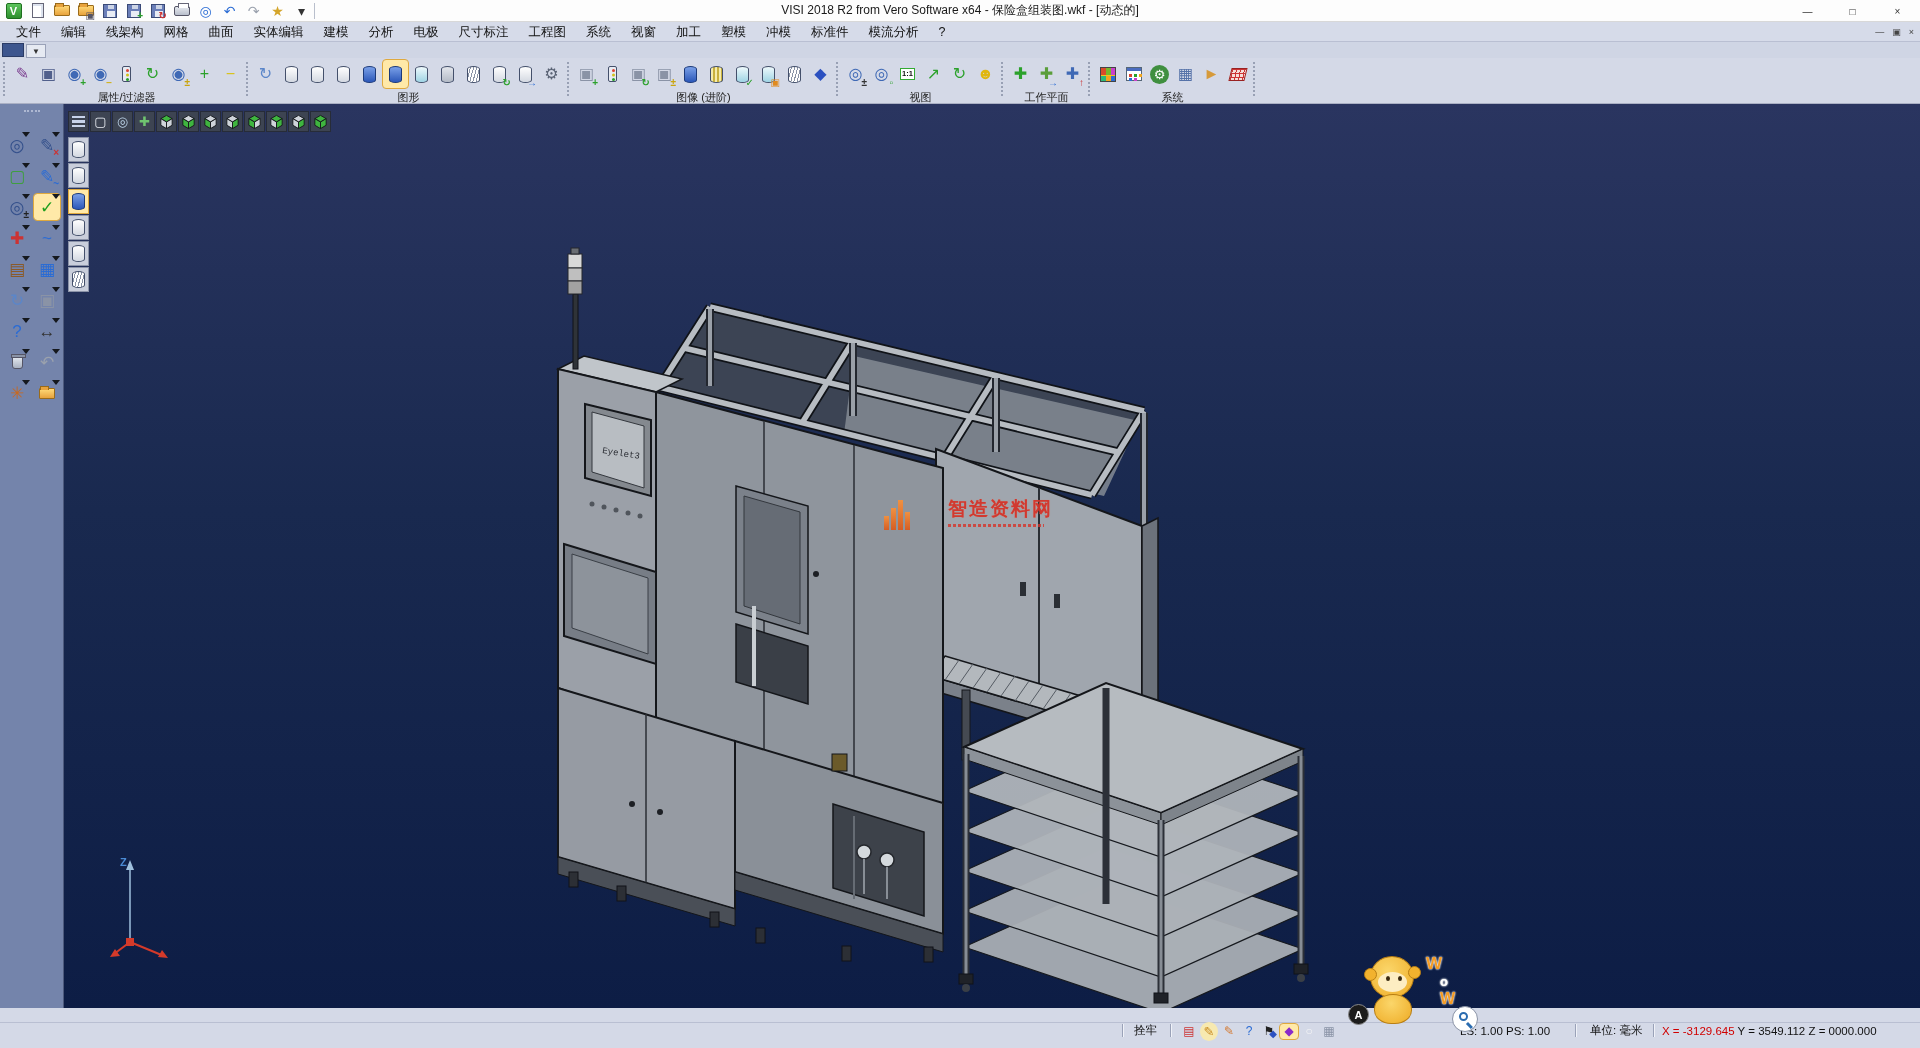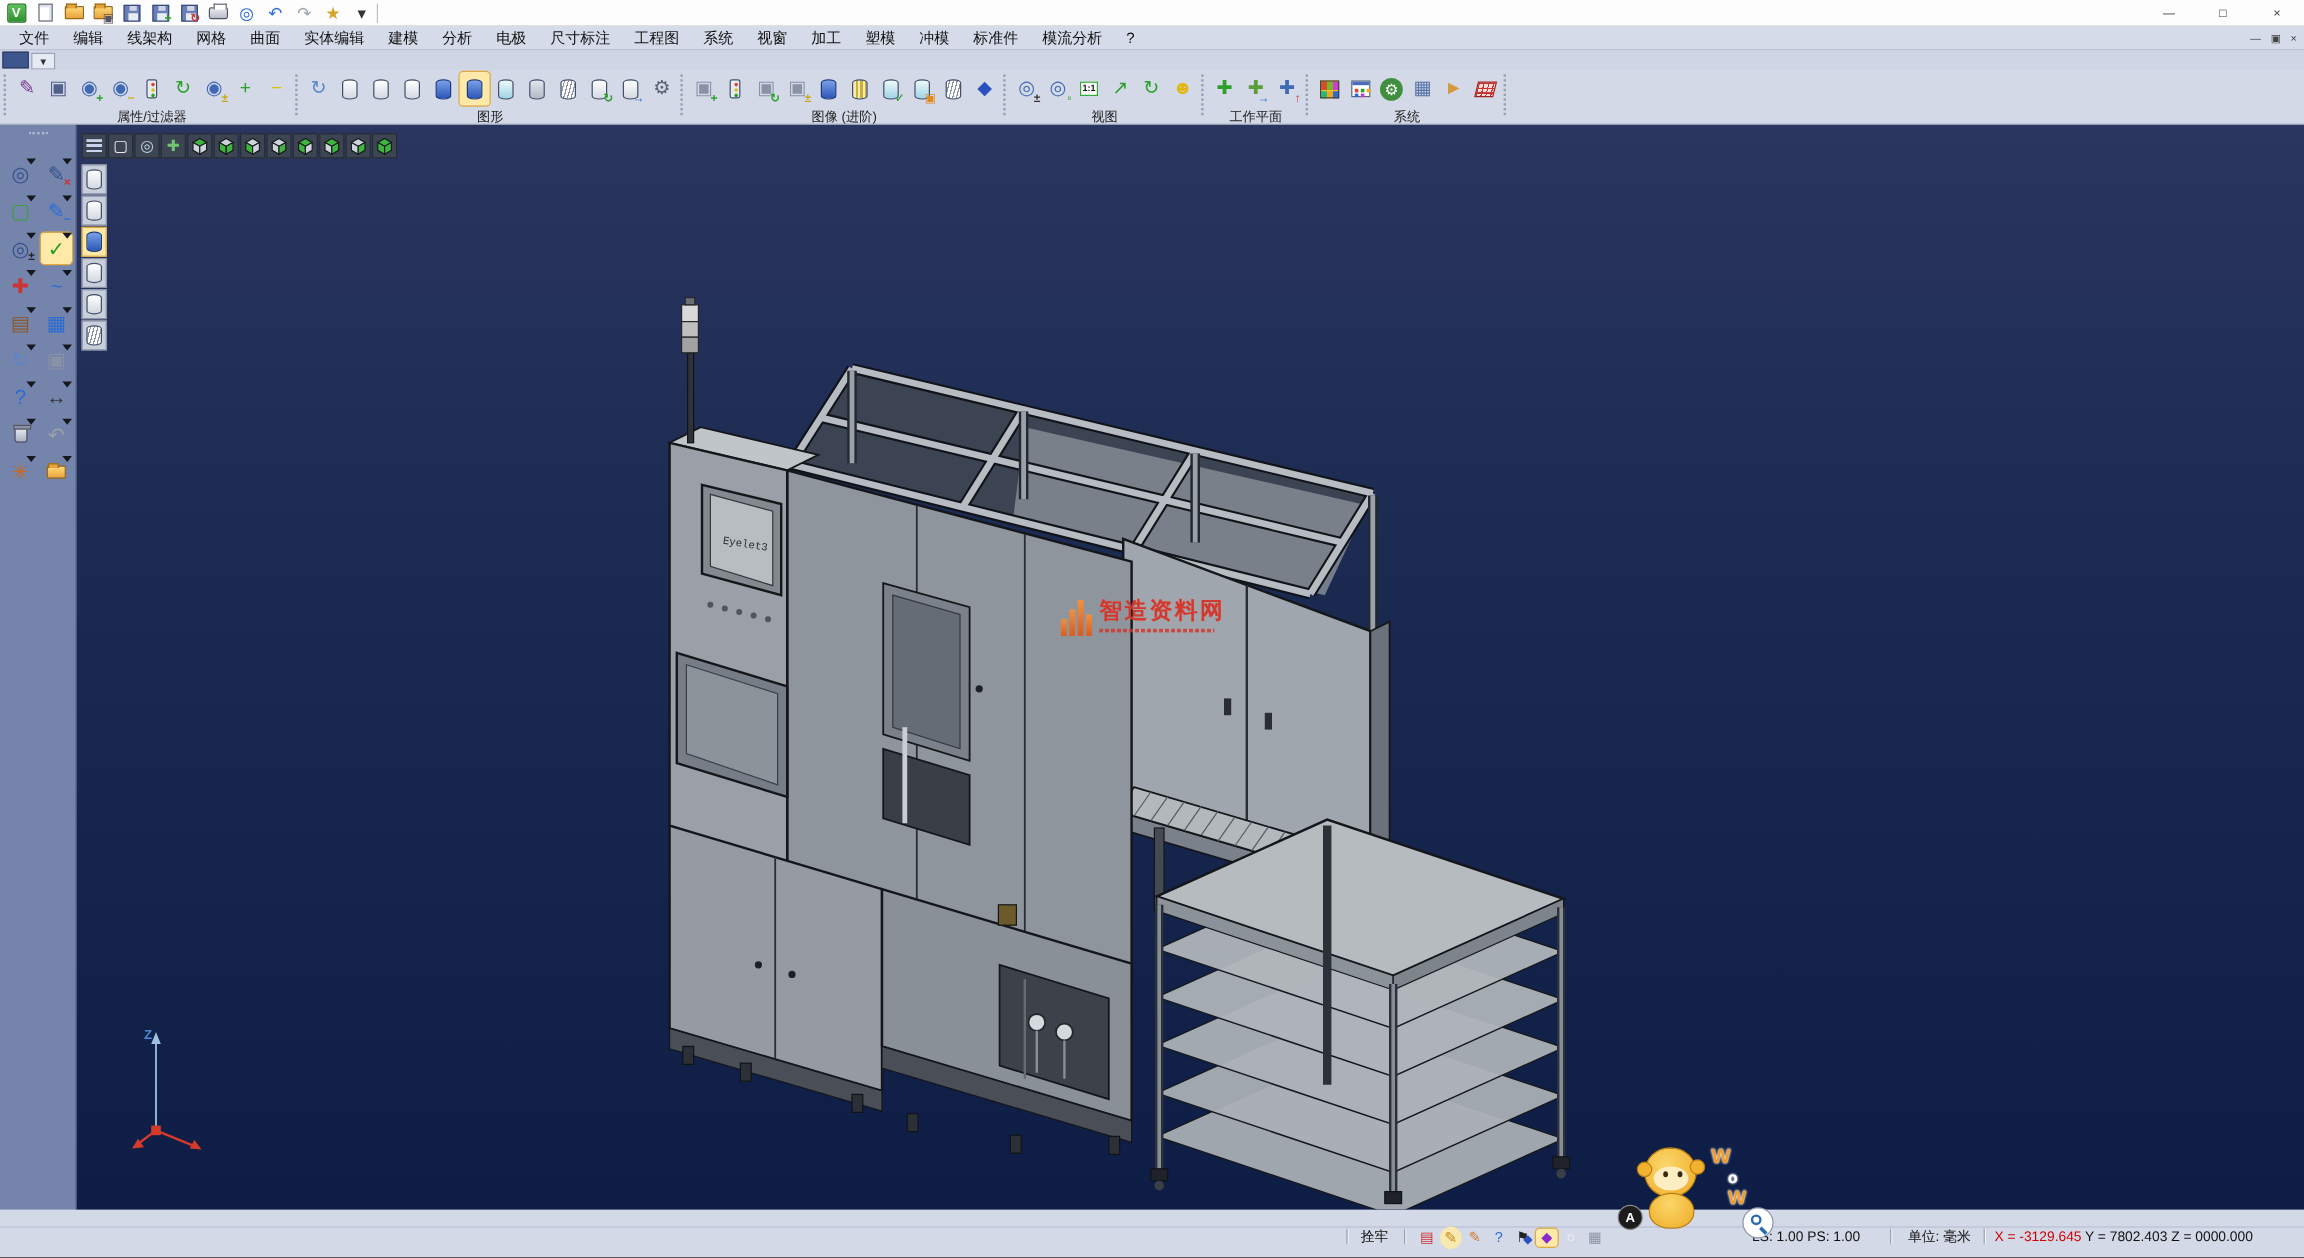--- a/index.html
+++ b/index.html
@@ -90,21 +90,21 @@
   .vp-btn { width:21px; height:21px; background:#3d4452; border:1px solid #272c38; display:flex; align-items:center; justify-content:center; font-size:13px; }
   .cyl-strip { position:absolute; left:4px; top:33px; display:flex; flex-direction:column; gap:1px; }
   .strip-btn { width:21px; height:25px; background:#c9cedb; border:1px solid #8b93a8; display:flex; align-items:center; justify-content:center; }
   .strip-btn.sel { background:#ffe9a8; border-color:#dfa93e; }
 
   .model-svg { position:absolute; left:0; top:0; }
 
   .watermark { position:absolute; left:820px; top:392px; display:flex; align-items:flex-start; gap:6px; opacity:0.95; }
   .wm-bars { display:flex; align-items:flex-end; gap:2px; height:34px; padding-top:2px; }
   .wm-bars i { display:block; width:5px; background:linear-gradient(#f5913d,#d95b1e); }
-  .wm-text-col { display:flex; flex-direction:column; }
+  .wm-text-col { display:flex; flex-direction:column;margin-left:32px; }
   .wm-text { font-size:19px; font-weight:bold; color:#d4342a; letter-spacing:2px; text-shadow:0 0 1px rgba(255,120,80,.5); }
   .wm-sub { margin-top:2px; width:96px; height:3px; background:repeating-linear-gradient(90deg,#d4342a 0 3px,transparent 3px 5px); opacity:.85; }
 
   .triad { position:absolute; left:38px; top:746px; }
 
   
   .status1 { position:absolute; left:0; top:1008px; width:1920px; height:14px; background:#d4d9e7; border-top:1px solid #aab0c4; font-size:11px; color:#111; }
   .status2 { position:absolute; left:0; top:1022px; width:1920px; height:16px; background:#d4d9e7; border-top:1px solid #b9bfd2; font-size:11.5px; color:#111; }
   .sfield { position:absolute; top:0; height:100%; display:flex; align-items:center; white-space:nowrap; }
   .ssep { position:absolute; top:1px; bottom:1px; width:1px; background:#9aa2b8; box-shadow:1px 0 0 #f0f2f8; }
@@ -179,20 +179,21 @@
           <span class="g" style="color: rgb(154, 161, 173);">↷</span>
         </span>
         <span class="ic">
           <span class="g" style="color: rgb(212, 165, 43);">★</span>
         </span>
         <span class="ic">
           <span class="g" style="color: rgb(51, 51, 51);">▾</span>
         </span>
       </div>
     <div class="qat-sep"></div>
+    <div class="win-title">VISI 2018 R2 from Vero Software x64 - 保险盒组装图.wkf - [动态的]</div>
     <div class="win-controls">
         <div class="win-btn">—</div>
         <div class="win-btn">□</div>
         <div class="win-btn">×</div>
       </div>
   </div>
 
   <div class="menubar">
     <span><span class="menu-item">文件</span><span class="menu-item">编辑</span><span class="menu-item">线架构</span><span class="menu-item">网格</span><span class="menu-item">曲面</span><span class="menu-item">实体编辑</span><span class="menu-item">建模</span><span class="menu-item">分析</span><span class="menu-item">电极</span><span class="menu-item">尺寸标注</span><span class="menu-item">工程图</span><span class="menu-item">系统</span><span class="menu-item">视窗</span><span class="menu-item">加工</span><span class="menu-item">塑模</span><span class="menu-item">冲模</span><span class="menu-item">标准件</span><span class="menu-item">模流分析</span><span class="menu-item">?</span></span>
     <div class="mdi-controls">
@@ -722,21 +723,21 @@
         <span class="ic">
           <span class="g" style="color: rgb(138, 147, 166);">▦</span>
         </span>
       </div>
     <div class="sfield" style="left:1460px">LS: 1.00 PS: 1.00</div>
     <div class="ssep" style="left:1575px"></div>
     <div class="sfield" style="left:1590px">单位: 毫米</div>
     <div class="ssep" style="left:1653px"></div>
     <div class="sfield" style="left:1662px">
       <span class="coord-x">X = -3129.645</span>
-        <span style="white-space:pre"> Y = 7802.403 Z = 0000.000</span>
+        <span style="white-space:pre"> Y = 3549.112 Z = 0000.000</span>
     </div>
   </div>
 
 
   <div class="mascot">
     <div class="a-badge">A</div>
     <div class="monkey-head"></div>
     <div class="monkey-ear-l"></div>
     <div class="monkey-ear-r"></div>
     <div class="monkey-face"></div>

